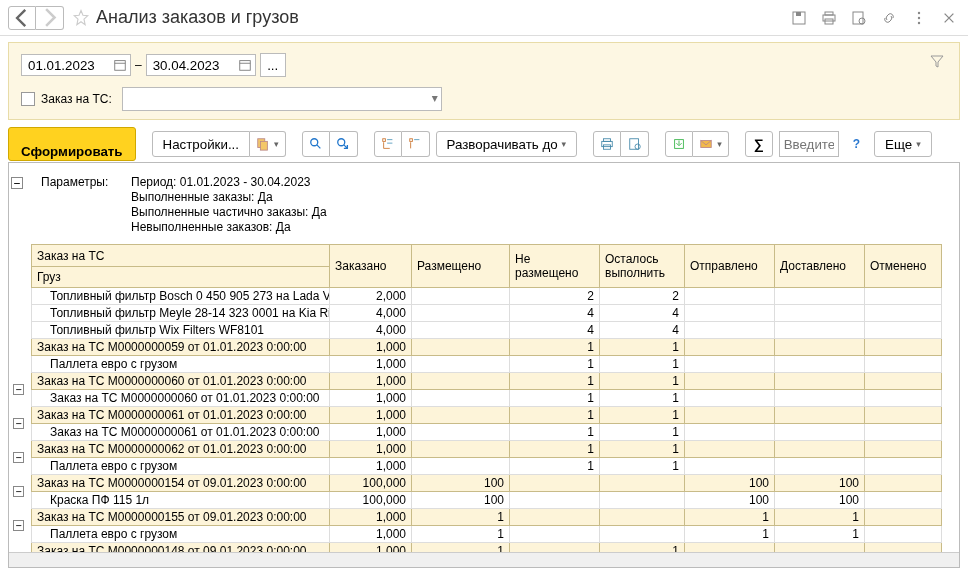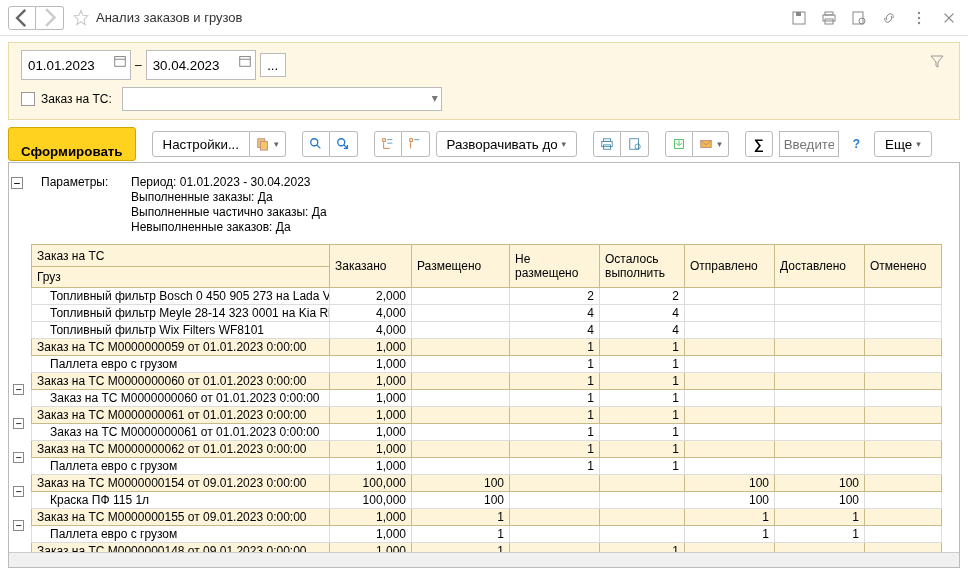--- a/index.html
+++ b/index.html
@@ -5,30 +5,30 @@
     * { box-sizing: border-box; margin: 0; padding: 0; }
     body { font-family: Arial, sans-serif; font-size: 12px; background: #fff; width: 968px; height: 580px; overflow: hidden; position: relative;}
     
     
     .header { display: flex; align-items: center; padding: 4px 8px; height: 36px; border-bottom: 1px solid #ddd;}
     .nav { display: flex; gap: 0; margin-right: 6px;}
     .nav-btn { width: 28px; height: 24px; border: 1px solid #bbb; background: #fff; display:flex; align-items:center; justify-content:center; cursor: pointer; color:#888;}
     .nav-btn:first-child { border-radius: 3px 0 0 3px;}
     .nav-btn:last-child { border-radius: 0 3px 3px 0; border-left: none;}
     .star-icon { width: 22px; height:22px; margin-right: 4px; color: #ccc; display:flex; align-items:center; justify-content:center;}
-    .title { font-size: 13px; color: #333; flex: 1;}
+    .title { font-size: 18px; color: #333; flex: 1;}
     .header-actions { display: flex; gap: 8px; align-items:center;}
     .hdr-icon { width: 22px; height: 22px; display:flex; align-items:center; justify-content:center; color:#888; cursor:pointer;}
     
     
     .filter-panel { background: #fdf7e3; padding: 8px 12px; border: 1px solid #e8dca8; margin: 6px 8px; position: relative;}
     .filter-row { display: flex; align-items: center; gap: 10px; height: 28px;}
     .date-group { display: flex; align-items: center;}
     .date-input { position: relative; }
-    .date-input input { height: 30px; width: 110px; padding: 2px 22px 2px 6px; border: 1px solid #bbb;}
+    .date-input input { height: 22px; width: 110px; padding: 2px 22px 2px 6px; border: 1px solid #bbb;}
     .date-cal { position:absolute; right: 3px; top: 3px; width:16px; height:16px; display:flex; align-items:center; justify-content:center; color:#777;}
     .dash { margin: 0 4px;}
     .ellipsis-btn { width: 26px; height: 24px; border: 1px solid #bbb; background: #fff; margin-left: 4px;}
     .check-area { display:flex; gap: 90px; margin-left: 150px;}
     .check-col { display:flex; flex-direction:column; gap: 8px;}
     .check { display: flex; align-items: center; gap: 6px;}
     .check-box { width: 14px; height: 14px; border: 1px solid #2a8; background: #fff; display:flex; align-items:center; justify-content:center;}
     .check-box.checked::after { content: "✓"; color: #2a8; font-size: 11px; font-weight: bold; line-height: 1;}
     .funnel-icon { position: absolute; right: 14px; top: 10px; color: #999; width: 16px; height: 16px;}
     .filter-row2 { display:flex; align-items:center; gap: 6px; margin-top: 8px;}

